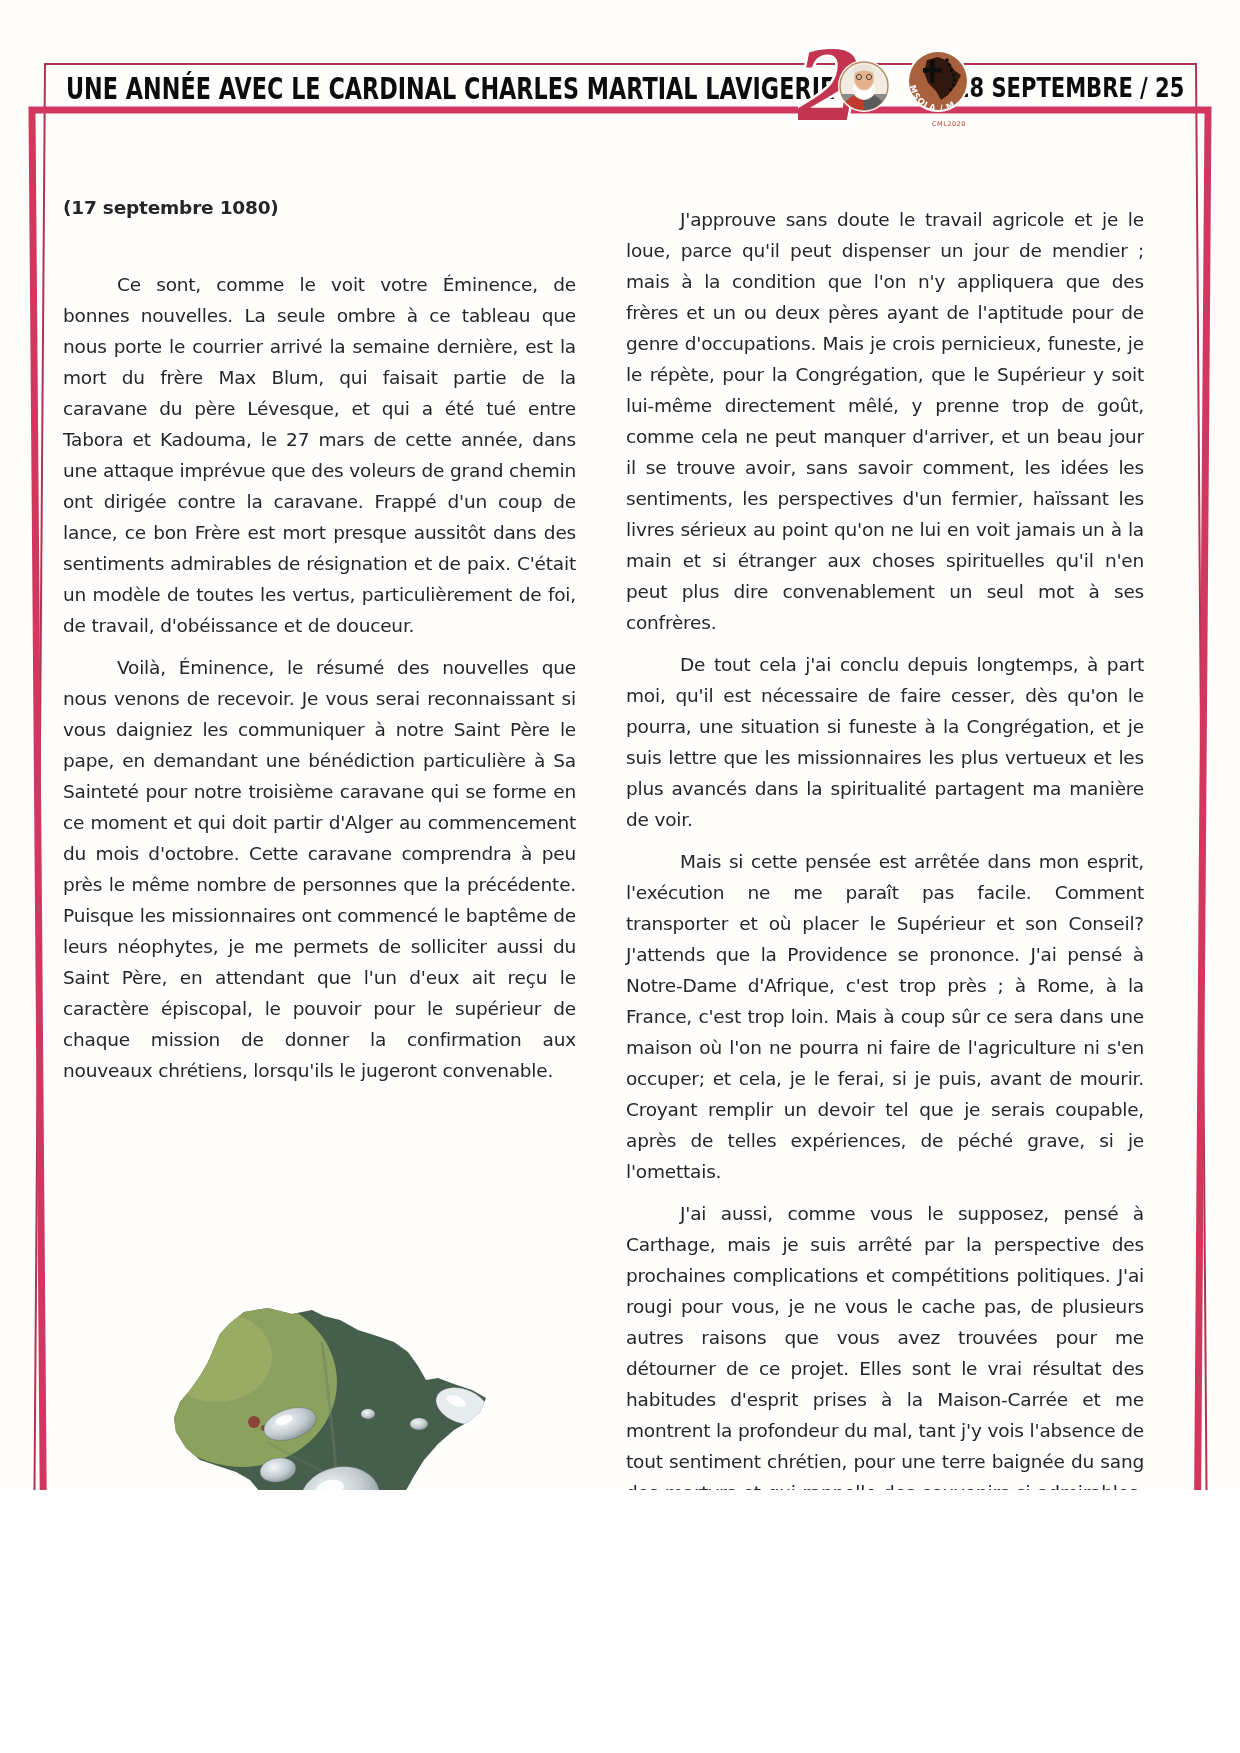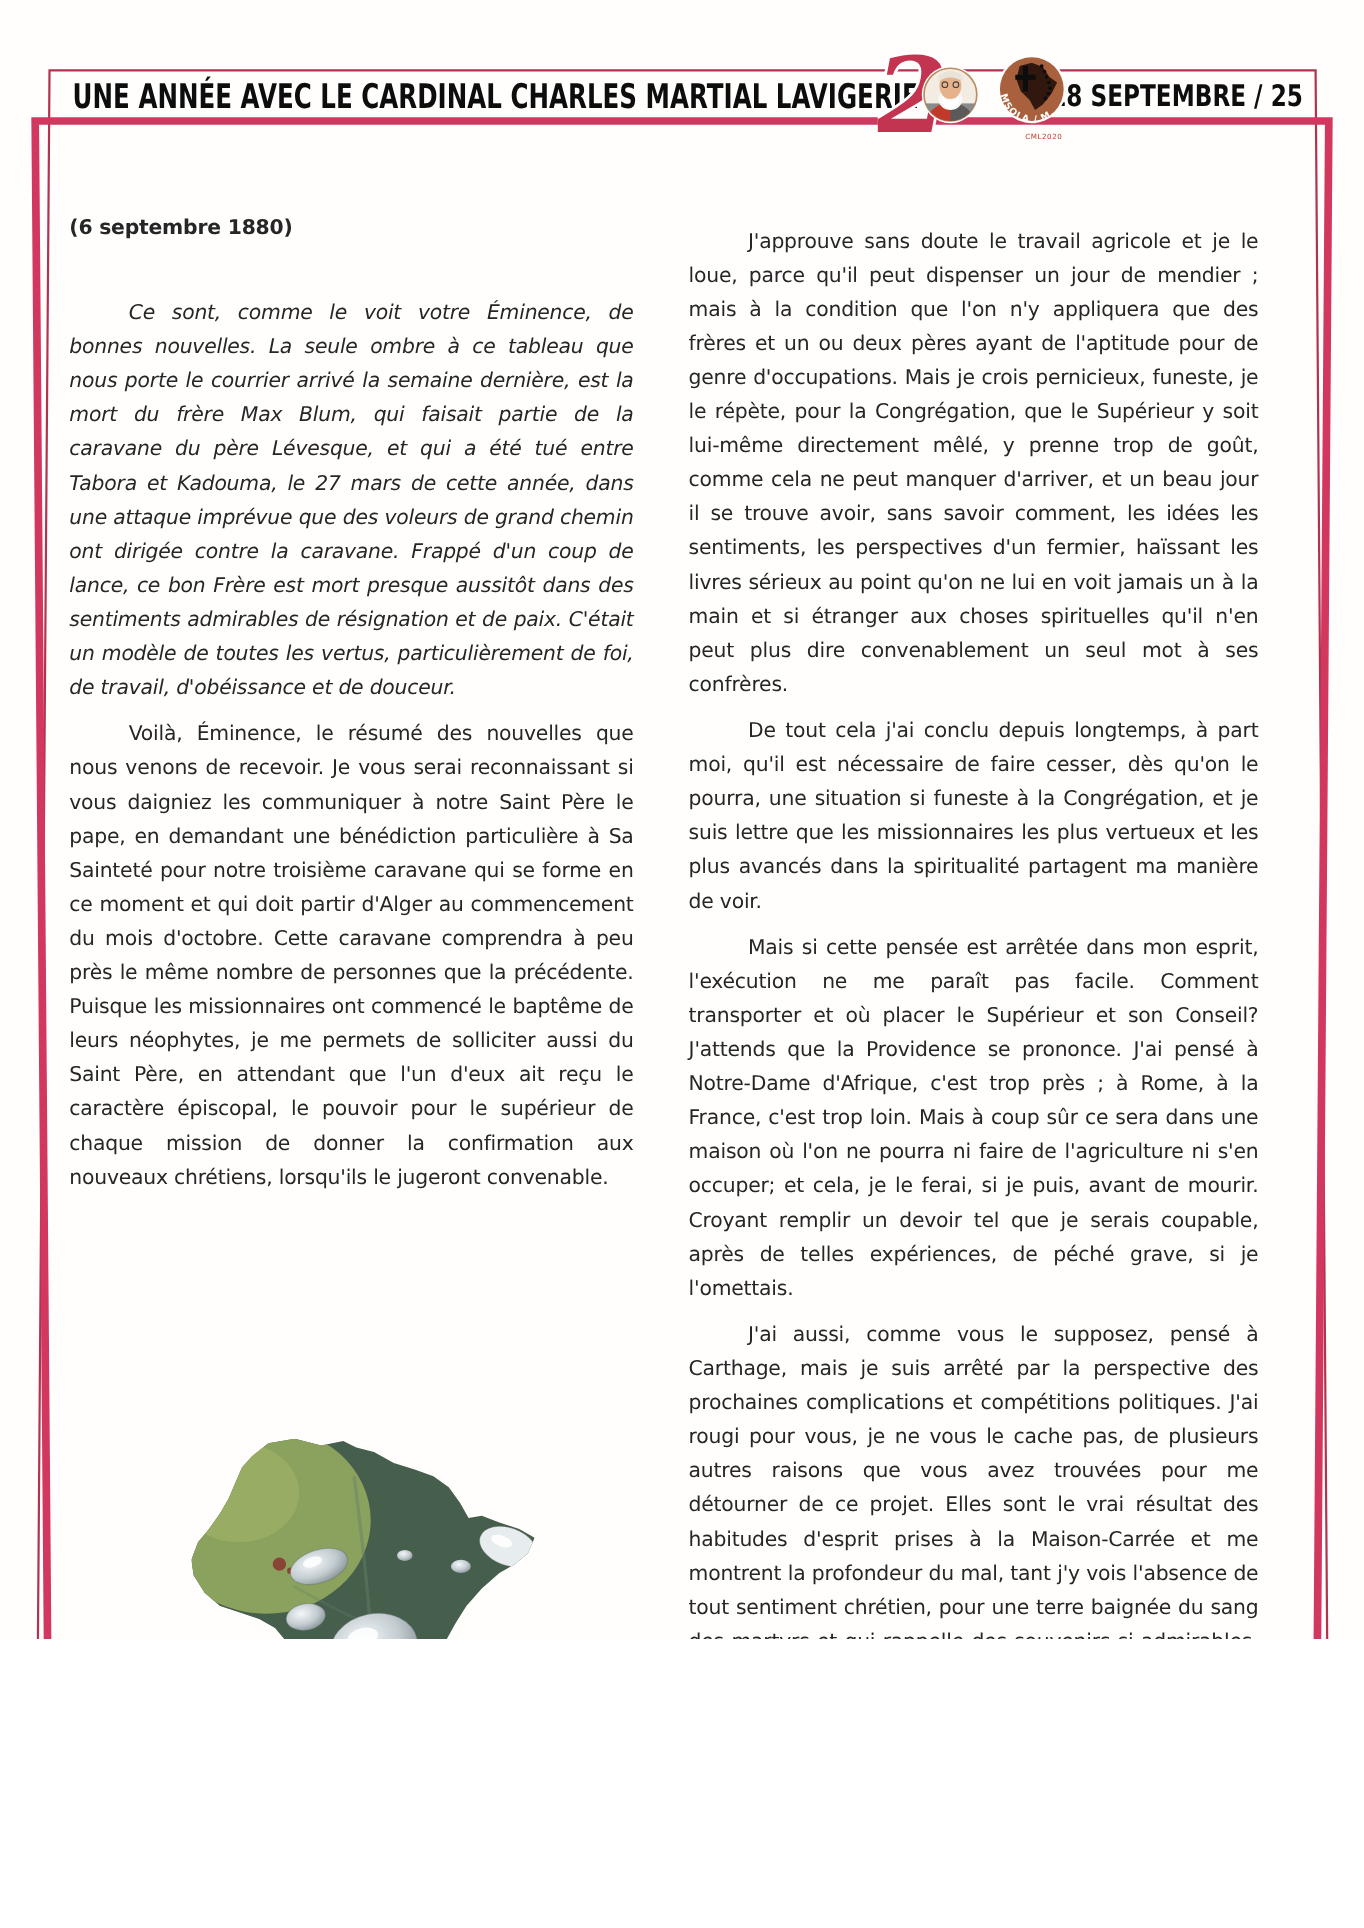--- a/index.html
+++ b/index.html
@@ -25,21 +25,21 @@
   .col-left{left:63px;width:513px;}
   .col-right{left:626px;width:518px;}
   .col p{
     margin:0 0 11px 0;font-size:18.5px;line-height:31px;text-align:justify;
     text-indent:54px;letter-spacing:-0.2px;
   }
   .p-first{margin-top:12px;}
   .h-report{font-weight:bold;font-size:18.5px;line-height:31px;margin-top:44px;}
   .h-report .l1{text-indent:54px;}
   .h-report div{letter-spacing:-0.2px;}
-  .col-left .after-heading{margin-top:46px;font-style:italic;}
+  .col-left .after-heading{margin-top:46px;}
   .h-letter{
     font-weight:bold;font-size:18.5px;line-height:31px;text-align:center;
     margin-top:26px;letter-spacing:-0.2px;
   }
   .col-right .after-heading{margin-top:56px;}
   .year{font-weight:bold;}
   
   .africa-pic{position:absolute;left:172px;top:1302px;z-index:2;}
   
   .footer-code{
@@ -107,21 +107,21 @@
       </g>
       <text font-size="8.5" font-weight="bold" fill="#ffffff" letter-spacing="1">
         <textPath href="#ringArc">MSOLA / M.AFR</textPath>
       </text>
     </g>
     <text x="134" y="90" font-size="6.5" fill="#c0392b" letter-spacing="0.5">CML2020</text>
   </svg>
 
   <div class="col col-left">
     <div class="h-report">
-      <div>(6 septembre 1880)</div>
+      <div>(17 septembre 1080)</div>
     </div>
     <p class="after-heading">Ce sont, comme le voit votre Éminence, de bonnes nouvelles. La seule ombre à ce tableau que nous porte le courrier arrivé la semaine dernière, est la mort du frère Max Blum, qui faisait partie de la caravane du père Lévesque, et qui a été tué entre Tabora et Kadouma, le 27 mars de cette année, dans une attaque imprévue que des voleurs de grand chemin ont dirigée contre la caravane. Frappé d'un coup de lance, ce bon Frère est mort presque aussitôt dans des sentiments admirables de résignation et de paix. C'était un modèle de toutes les vertus, particulièrement de foi, de travail, d'obéissance et de douceur.</p>
     <p>Voilà, Éminence, le résumé des nouvelles que nous venons de recevoir. Je vous serai reconnaissant si vous daigniez les communiquer à notre Saint Père le pape, en demandant une bénédiction particulière à Sa Sainteté pour notre troisième caravane qui se forme en ce moment et qui doit partir d'Alger au commencement du mois d'octobre. Cette caravane comprendra à peu près le même nombre de personnes que la précédente. Puisque les missionnaires ont commencé le baptême de leurs néophytes, je me permets de solliciter aussi du Saint Père, en attendant que l'un d'eux ait reçu le caractère épiscopal, le pouvoir pour le supérieur de chaque mission de donner la confirmation aux nouveaux chrétiens, lorsqu'ils le jugeront convenable.</p>
   </div>
 
   <div class="col col-right">
     <p class="after-heading">J'approuve sans doute le travail agricole et je le loue, parce qu'il peut dispenser un jour de mendier ; mais à la condition que l'on n'y appliquera que des frères et un ou deux pères ayant de l'aptitude pour de genre d'occupations. Mais je crois pernicieux, funeste, je le répète, pour la Congrégation, que le Supérieur y soit lui-même directement mêlé, y prenne trop de goût, comme cela ne peut manquer d'arriver, et un beau jour il se trouve avoir, sans savoir comment, les idées les sentiments, les perspectives d'un fermier, haïssant les livres sérieux au point qu'on ne lui en voit jamais un à la main et si étranger aux choses spirituelles qu'il n'en peut plus dire convenablement un seul mot à ses confrères.</p>
     <p>De tout cela j'ai conclu depuis longtemps, à part moi, qu'il est nécessaire de faire cesser, dès qu'on le pourra, une situation si funeste à la Congrégation, et je suis lettre que les missionnaires les plus vertueux et les plus avancés dans la spiritualité partagent ma manière de voir.</p>
     <p>Mais si cette pensée est arrêtée dans mon esprit, l'exécution ne me paraît pas facile. Comment transporter et où placer le Supérieur et son Conseil? J'attends que la Providence se prononce. J'ai pensé à Notre-Dame d'Afrique, c'est trop près ; à Rome, à la France, c'est trop loin. Mais à coup sûr ce sera dans une maison où l'on ne pourra ni faire de l'agriculture ni s'en occuper; et cela, je le ferai, si je puis, avant de mourir. Croyant remplir un devoir tel que je serais coupable, après de telles expériences, de péché grave, si je l'omettais.</p>
     <p>J'ai aussi, comme vous le supposez, pensé à Carthage, mais je suis arrêté par la perspective des prochaines complications et compétitions politiques. J'ai rougi pour vous, je ne vous le cache pas, de plusieurs autres raisons que vous avez trouvées pour me détourner de ce projet. Elles sont le vrai résultat des habitudes d'esprit prises à la Maison-Carrée et me montrent la profondeur du mal, tant j'y vois l'absence de tout sentiment chrétien, pour une terre baignée du sang des martyrs et qui rappelle des souvenirs si admirables. Je m'arrête, mon cher Enfant, en vous priant de lire cette lettre au Père Viven et au père Féderlin, mais à aucun autre, quel qu'il soit.</p>

